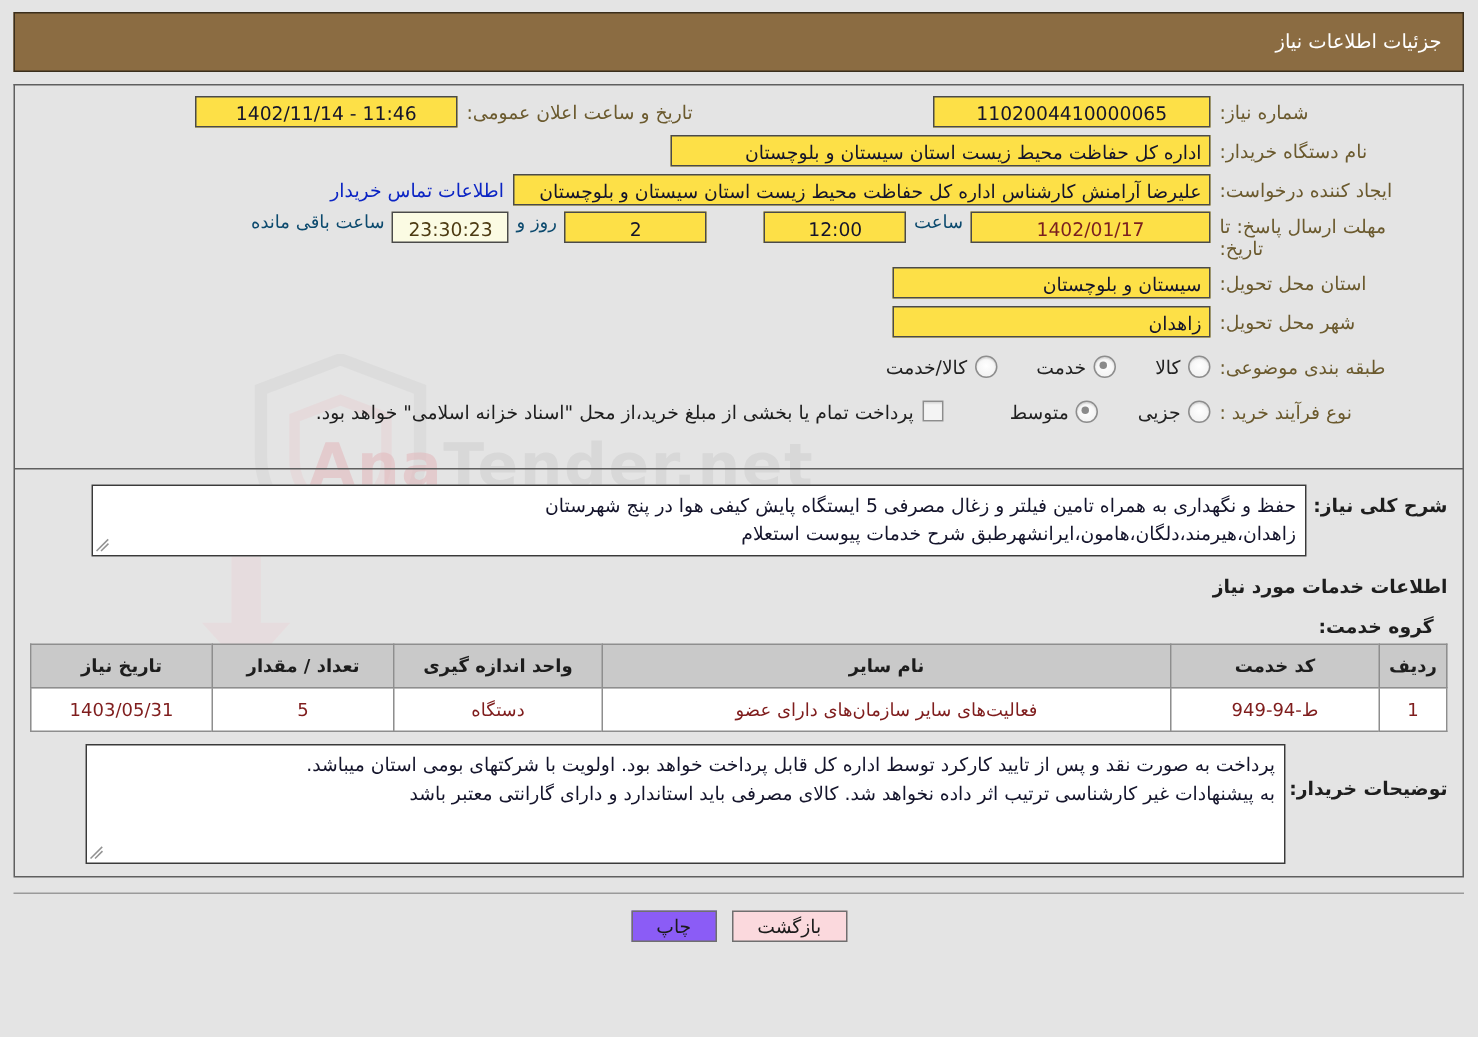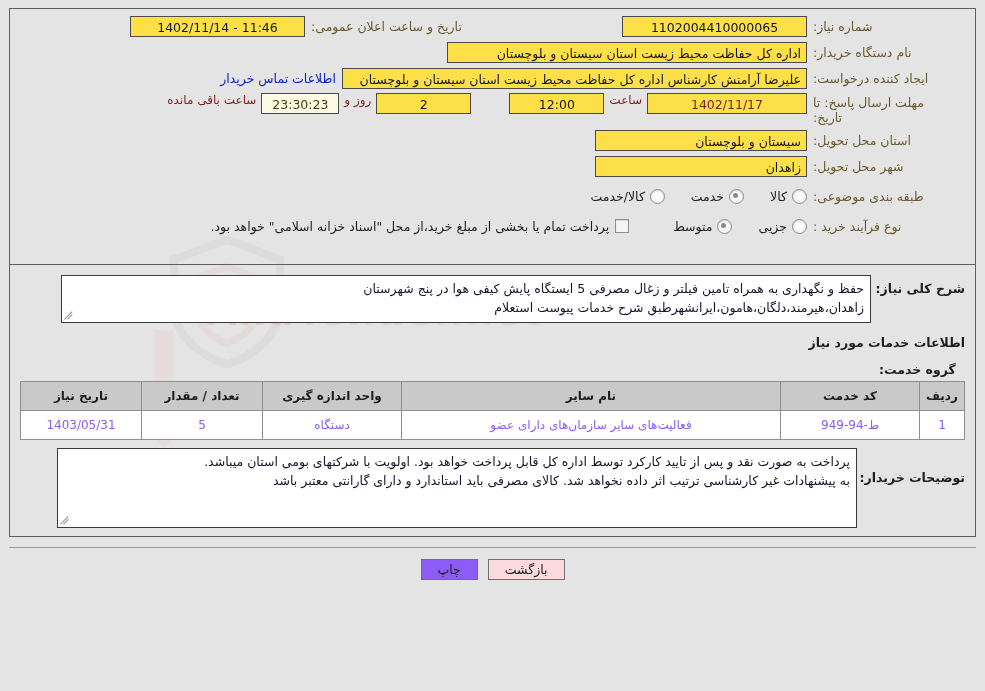--- a/index.html
+++ b/index.html
@@ -135,21 +135,21 @@
   .w-date    { width: 160px; }
   .w-datetime{ width: 175px; }
   .w-time    { width: 95px; }
   .w-days    { width: 95px; }
   .w-count   { width: 78px; }
   .w-prov    { width: 212px; }
   .w-city    { width: 212px; }
   .w-group   { width: 610px; }
 
   .inline-txt {
-    color: #7f1d1d;
+    color: #0c4a6e;
     font-size: 12px;
     padding: 0 5px;
     white-space: nowrap;
   }
 
   
   a.blue-link {
     color: #0b24c4;
     text-decoration: none;
     font-size: 12.5px;
@@ -258,21 +258,21 @@
     font-weight: bold;
     color: #1d1d1d;
     text-align: center;
     font-size: 12px;
   }
   table.grid td {
     background: #ffffff;
     border: 1px solid #8e8e8e;
     height: 26px;
     text-align: center;
-    color: #8b5cf6;
+    color: #7f1d1d;
     font-size: 12px;
   }
 
   
   .btn-bar {
     display: flex;
     justify-content: center;
     align-items: center;
     gap: 10px;
     margin-top: 11px;
@@ -307,20 +307,21 @@
   <div class="wm-text">
     <span class="red">Ana</span>Tender<span>.net</span>
   </div>
   <svg class="wm-arrow" viewBox="0 0 60 110">
     <path d="M22 0 L40 0 L40 78 L58 78 L31 108 L4 78 L22 78 Z" fill="#eccfd3"></path>
   </svg>
 </div>
 
 <div class="page">
 
+  <div class="header-band">جزئیات اطلاعات نیاز</div>
 
   <div class="panel top">
 
     <div class="frow">
       <div class="lbl lbl-w160">شماره نیاز:</div>
       <div class="fbox center w-num">1102004410000065</div>
       <div style="flex:1 1 auto"></div>
       <div class="lbl">تاریخ و ساعت اعلان عمومی:</div>
       <div class="fbox center w-datetime">11:46 - 1402/11/14</div>
       <div style="width:110px"></div>
@@ -335,21 +336,21 @@
       <div class="lbl lbl-w160">ایجاد کننده درخواست:</div>
       <div class="fbox w-creator">علیرضا آرامنش کارشناس اداره کل حفاظت محیط زیست استان سیستان و بلوچستان</div>
       <a class="blue-link" href="#">اطلاعات تماس خریدار</a>
     </div>
 
     <div class="frow" style="align-items:flex-start;">
       <div class="lbl lbl-w160 lbl-2line" style="padding-top:2px;">
         <div>مهلت ارسال پاسخ: تا</div>
         <div>تاریخ:</div>
       </div>
-      <div class="fbox center maroon w-date">1402/11/17</div>
+      <div class="fbox center maroon w-date">1402/01/17</div>
       <span class="inline-txt">ساعت</span>
       <div class="fbox center w-time">12:00</div>
       <div style="width:38px"></div>
       <div class="fbox center w-days">2</div>
       <span class="inline-txt">روز و</span>
       <div class="fbox center brown yellow w-count">23:30:23</div>
       <span class="inline-txt">ساعت باقی مانده</span>
     </div>
 
     <div class="frow">

